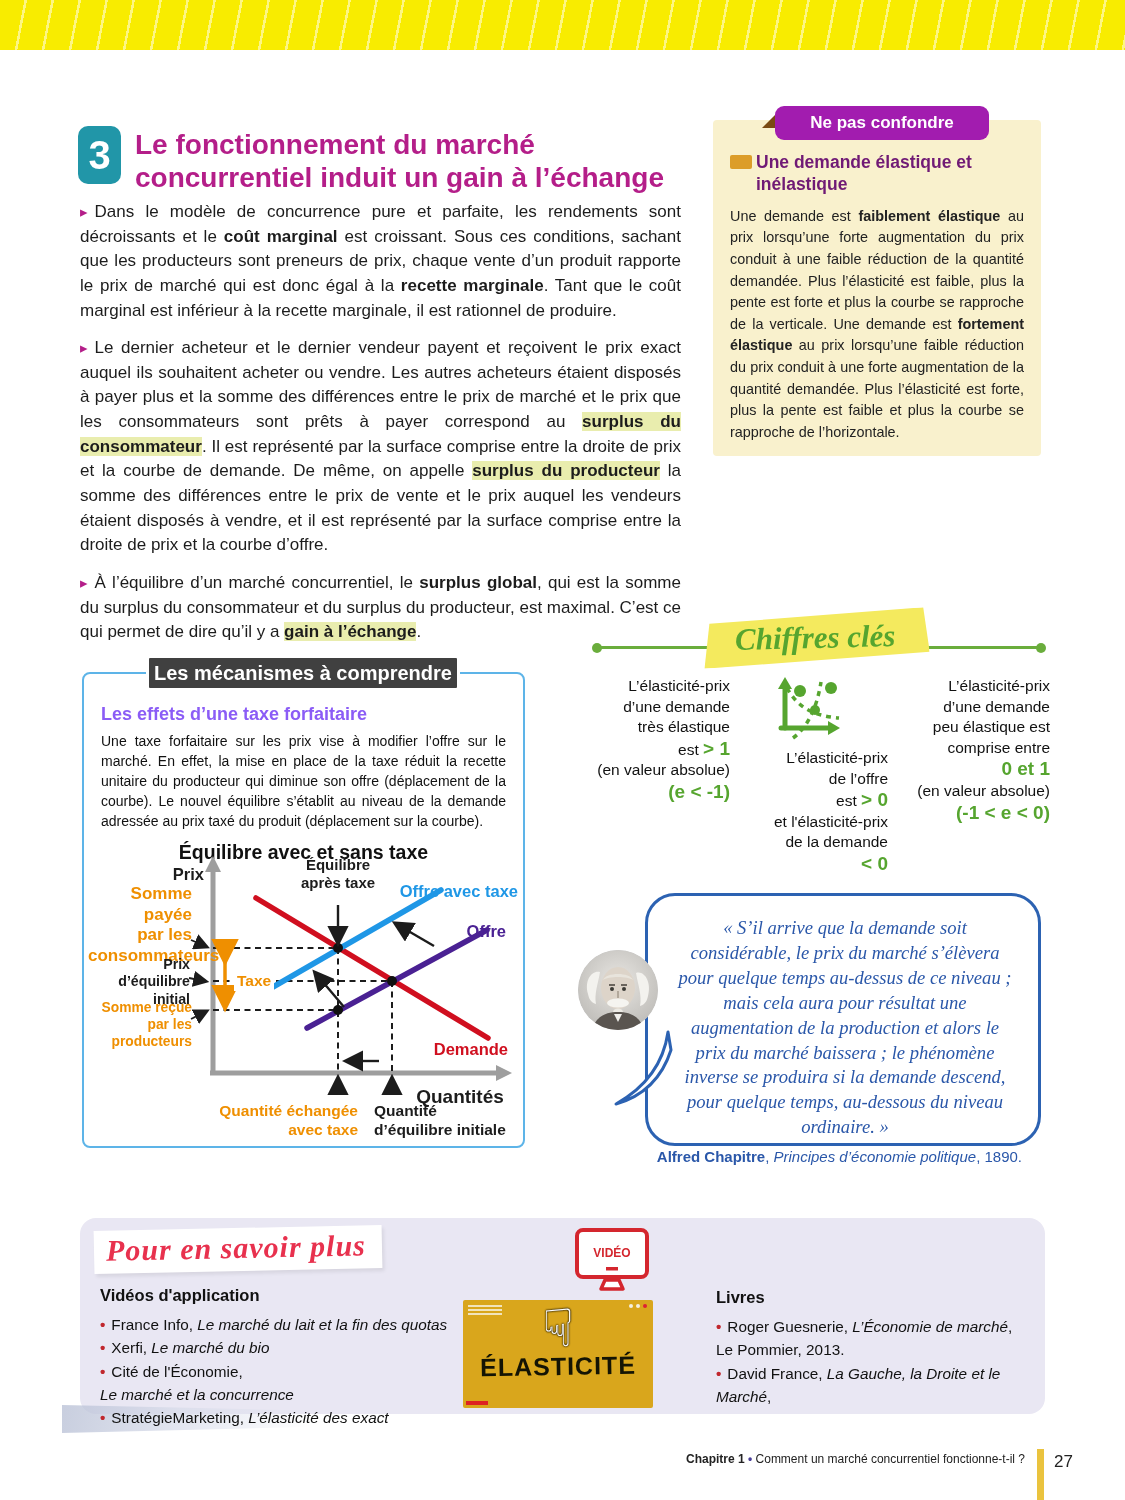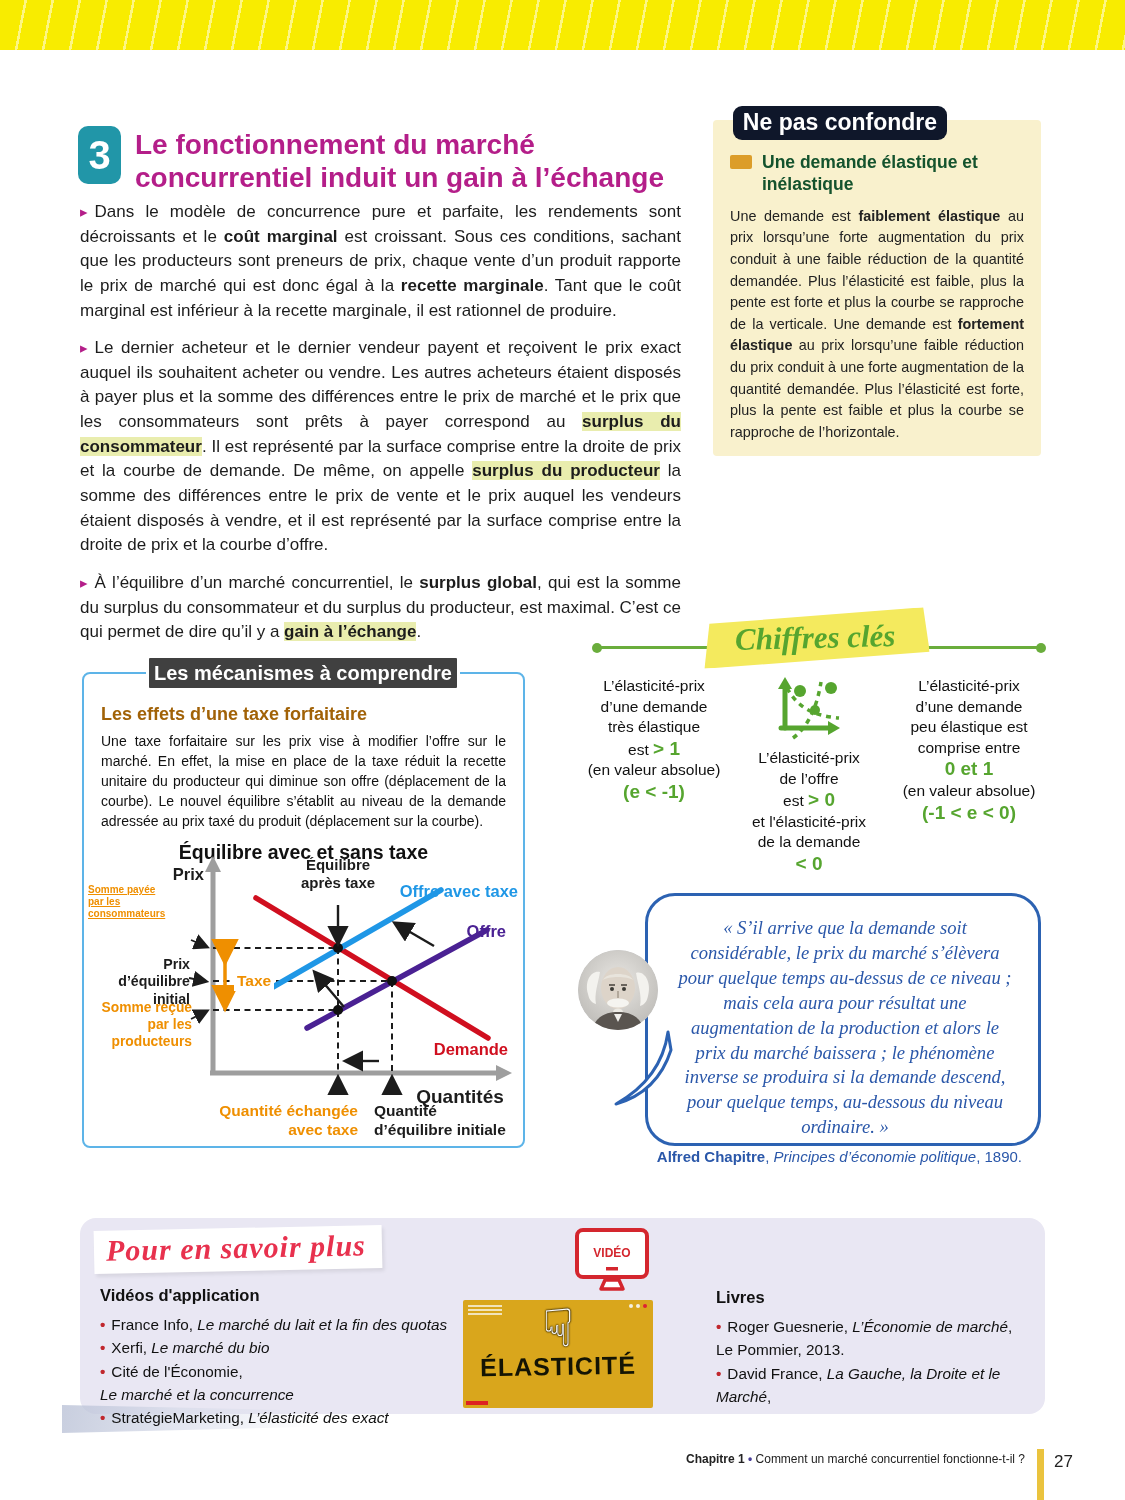--- a/index.html
+++ b/index.html
@@ -21,53 +21,53 @@
   .paras { position:absolute; left:80px; top:200px; width:601px; }
   .paras p { font-size:17px; line-height:1.45; text-align:justify; margin-bottom:13px; }
   .bullet { color:#b41e89; font-size:15px; margin-right:7px; }
   .b { font-weight:bold; }
   .i { font-style:italic; }
   .hl { font-weight:bold; background:#e9edae; }
 
   
   .npc-box { position:absolute; left:713px; top:120px; width:328px; height:336px;
              background:#f9f1cd; border-radius:4px; }
-  .npc-tab { position:absolute; left:733px; top:106px; width:214px; height:34px; background:#0f172a;
-             border-radius:9px; color:#fff; font-weight:bold; font-size:23px; text-align:center; line-height:33px; z-index:2; }
+  .npc-tab { position:absolute; left:775px; top:106px; width:214px; height:34px; background:#a21caf;
+             border-radius:9px; color:#fff; font-weight:bold; font-size:17px; text-align:center; line-height:33px; z-index:2; }
   .npc-fold { position:absolute; left:762px; top:108px; width:0; height:0;
               border-bottom:20px solid #7a4a12; border-left:20px solid transparent; z-index:1; }
   .npc-inner { padding:32px 17px 0 17px; }
-  .npc-title { display:flex; gap:10px; font-weight:bold; font-size:17.5px; line-height:1.25; color:#14532d; }
+  .npc-title { display:flex; gap:4px; font-weight:bold; font-size:17.5px; line-height:1.25; color:#701a75; }
   .npc-square { width:22px; height:14px; background:#dc9d29; border-radius:2px; margin-top:3px; flex:0 0 auto; }
   .npc-body { margin-top:10px; font-size:14.4px; line-height:1.5; text-align:justify; color:#222; }
 
   
   .ck-line { position:absolute; left:596px; top:646px; width:446px; height:3px; background:#6aad3c; }
   .ck-line::before, .ck-line::after { content:""; position:absolute; top:-3.5px; width:10px; height:10px;
       border-radius:50%; background:#6aad3c; }
   .ck-line::before { left:-4px; } .ck-line::after { right:-4px; }
   .ck-ribbon { position:absolute; left:701px; top:612px; width:228px; height:52px; background:#f4ea5e;
       transform:rotate(-2.5deg); clip-path:polygon(4% 14%, 98% 0%, 100% 86%, 1% 100%); z-index:2;
       display:flex; align-items:center; justify-content:center; }
   .ck-ribbon span { font-family:"Liberation Serif", serif; font-style:italic; font-weight:bold;
       font-size:31px; color:#56a52f; transform:rotate(1deg); }
   .ck-cols { position:absolute; left:578px; top:676px; width:472px; display:flex; }
-  .ck-col { text-align:center; font-size:15.5px; line-height:1.33; color:#111; }
+  .ck-col { text-align:right; font-size:15.5px; line-height:1.33; color:#111; }
   .ck-col .ln { display:block; }
   .g { font-weight:bold; color:#56a52f; font-size:19px; line-height:1.15; }
   .ck-icon { display:block; margin:0 auto 6px auto; }
 
   
   .mec-box { position:absolute; left:82px; top:672px; width:443px; height:476px; background:#fff;
              border:2.5px solid #5db4e8; border-radius:8px; }
   .mec-tab { position:absolute; left:146px; top:655px; width:314px; height:36px; background:#404040;
              border:3px solid #fff; border-radius:4px; color:#fff; font-weight:bold; font-size:20px;
              text-align:center; line-height:30px; z-index:2; }
   .mec-inner { padding:30px 17px 0 17px; }
-  .mec-title { font-weight:bold; font-size:18px; margin-bottom:7px; color:#a16207; }
+  .mec-title { font-weight:bold; font-size:18px; margin-bottom:7px; color:#8b5cf6; }
   .mec-para { font-size:14px; line-height:1.42; text-align:justify; color:#111; }
   .mec-chart-title { text-align:center; font-weight:bold; font-size:19.5px; margin-top:10px; color:#111; }
 
   
   .chart { position:absolute; left:88px; top:848px; width:436px; height:298px; }
   .chart svg { position:absolute; left:0; top:0; }
   .cl { position:absolute; font-weight:bold; line-height:1.22; }
   .cl.orange { color:#ef8f00; }
   .cl.blue { color:#1f97e6; }
   .cl.purple { color:#4a2193; }
@@ -262,21 +262,21 @@
     </svg>
     <div class="cl" style="left:60px; top:16px; width:56px; text-align:right; font-size:16.5px;">Prix</div>
     <div class="cl" style="left:328px; top:237px; width:88px; text-align:center; font-size:19px;">Quantités</div>
     <div class="cl" style="left:192px; top:8px; width:116px; text-align:center; font-size:15px;">
       <span style="display:block">Équilibre</span>
       <span style="display:block">après taxe</span>
     </div>
     <div class="cl blue" style="left:308px; top:33px; width:122px; text-align:right; font-size:16.5px;">Offre avec taxe</div>
     <div class="cl purple" style="left:356px; top:73px; width:62px; text-align:right; font-size:16.5px;">Offre</div>
     <div class="cl red" style="left:340px; top:191px; width:80px; text-align:right; font-size:16.5px;">Demande</div>
-    <div class="cl orange" style="left:0; top:36px; width:104px; text-align:left; font-size:10px;text-decoration:underline;">
+    <div class="cl orange" style="left:0; top:36px; width:104px; text-align:right; font-size:17px;">
       <span style="display:block">Somme payée</span>
       <span style="display:block">par les</span>
       <span style="display:block">consommateurs</span>
     </div>
     <div class="cl" style="left:0; top:108px; width:102px; text-align:right; font-size:14.2px;">
       <span style="display:block">Prix d’équilibre</span>
       <span style="display:block">initial</span>
     </div>
     <div class="cl orange" style="left:0; top:152px; width:104px; text-align:right; font-size:13.8px;">
       <span style="display:block">Somme reçue</span>

